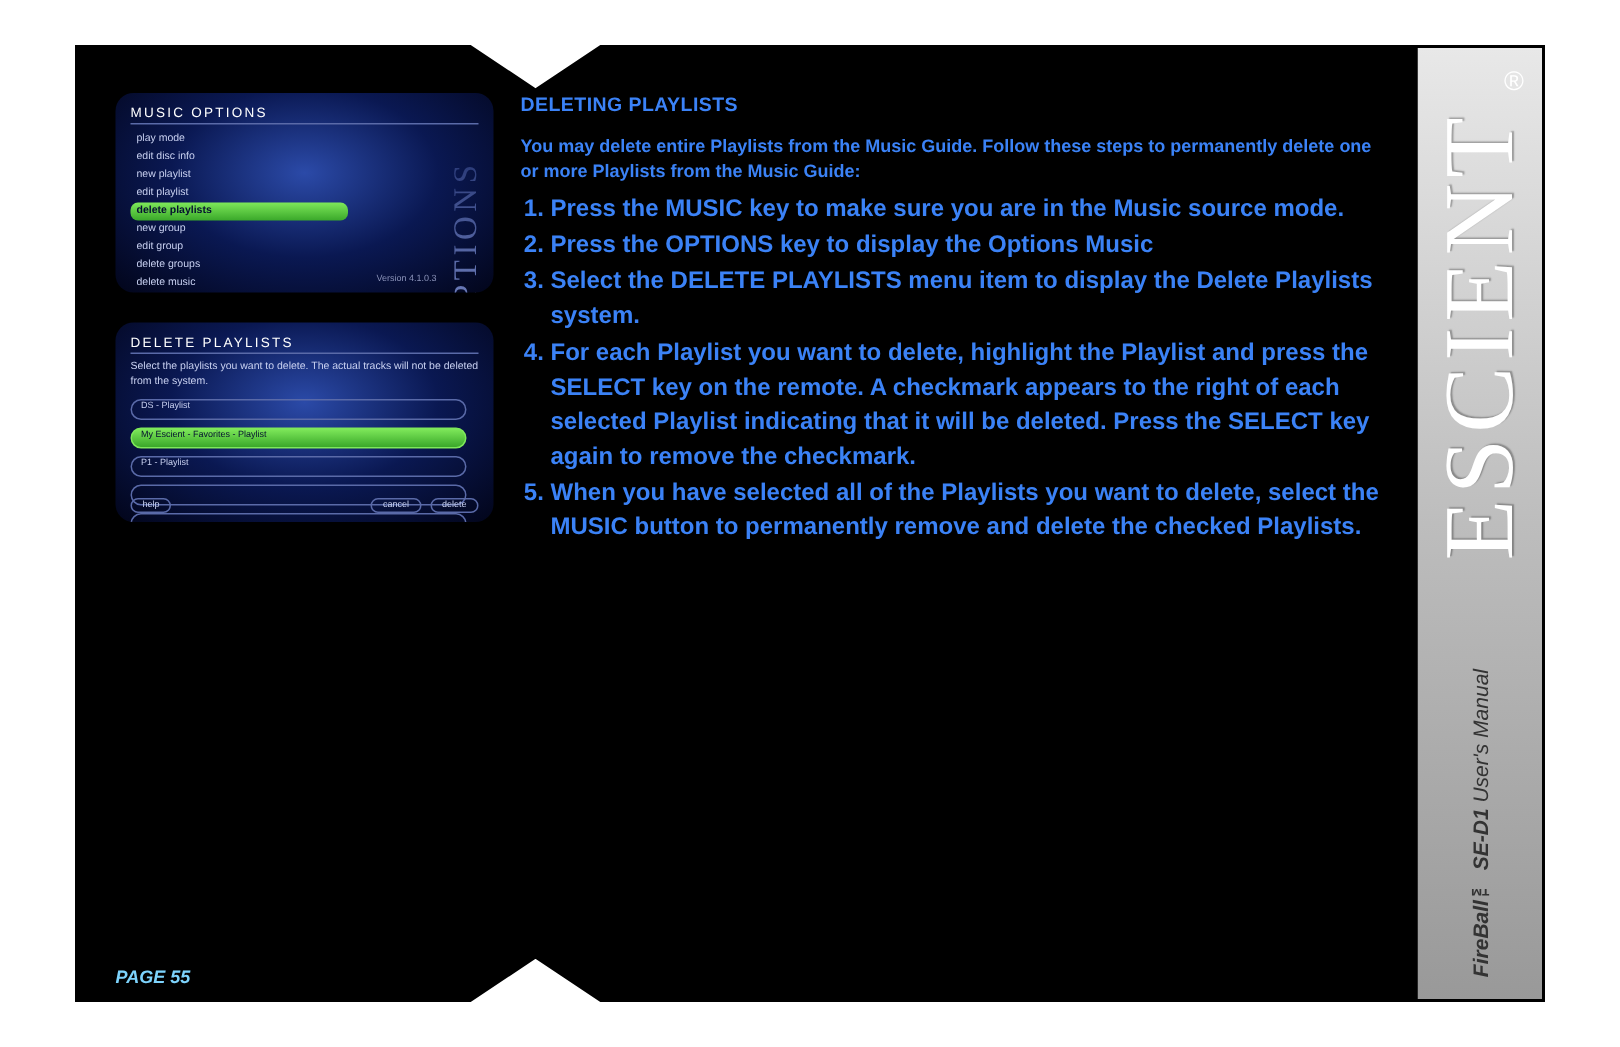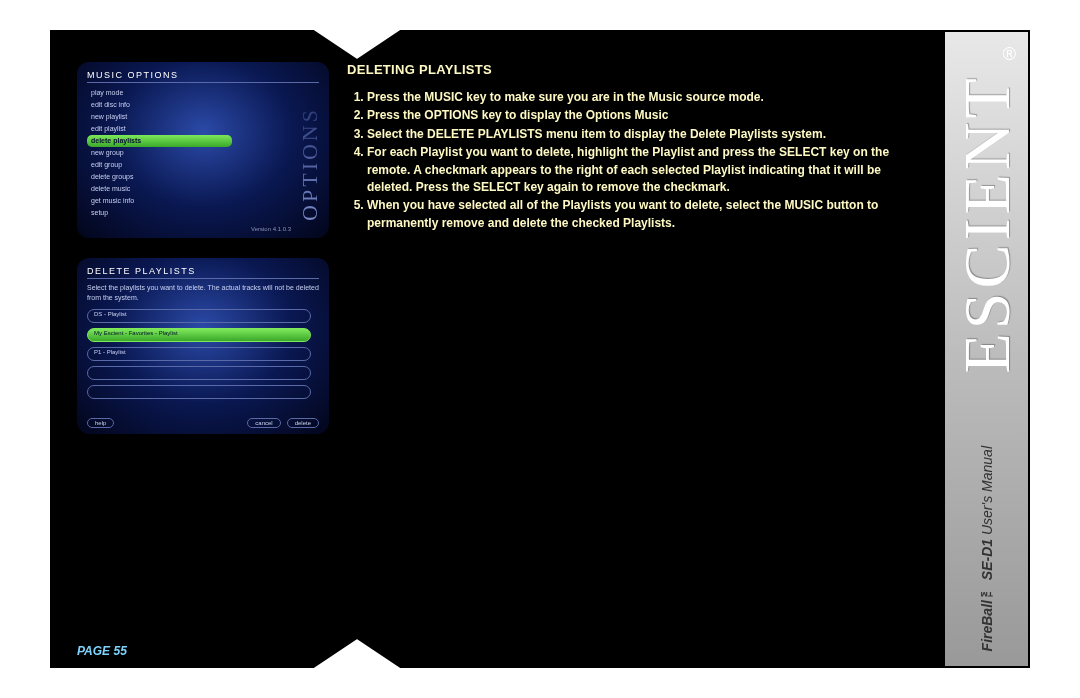--- a/index.html
+++ b/index.html
@@ -110,21 +110,21 @@
     }
     .screenshots {
       width: 252px;
       flex-shrink: 0;
       display: flex;
       flex-direction: column;
       gap: 20px;
     }
     .shot {
       width: 252px;
-      height: 176px;
+      height: 133px;
       border-radius: 12px;
       background: radial-gradient(ellipse at 50% 40%, #2b4aa8 0%, #0a1852 50%, #02051a 100%);
       position: relative;
       overflow: hidden;
       padding: 8px 10px;
       font-size: 8px;
       color: #c8d0f0;
     }
     .shot .panel-title {
       font-size: 9px;
@@ -188,37 +188,37 @@
     }
     .shot .minibtn {
       border: 1px solid #5a6aa8;
       border-radius: 5px;
       font-size: 6px;
       padding: 1px 7px;
       color: #c8d0f0;
     }
     .instructions {
       flex: 1;
-      color: #fef9c3;
+      color: #3b82f6;
       font-size: 13px;
     }
     .instructions h3 {
       font-size: 13px;
       font-weight: bold;
       margin-bottom: 12px;
       letter-spacing: 0.3px;
     }
     .instructions p {
       font-size: 12px;
       font-weight: bold;
       line-height: 1.45;
       margin-bottom: 4px;
     }
     .instructions ol {
-      font-size: 12px;
+      font-size: 16px;
       font-weight: bold;
       line-height: 1.45;
       padding-left: 20px;
     }
     .instructions ol li { margin-bottom: 1px; }
     .page-num {
       position: absolute;
       left: 25px;
       bottom: 8px;
       color: #7dd3fc;
@@ -286,20 +286,21 @@
             <span class="minibtn">cancel</span>
             <span class="minibtn">delete</span>
           </span>
         </div>
       </div>
 
     </div>
 
     <div class="instructions">
       <h3>DELETING PLAYLISTS</h3>
+      <p>You may delete entire Playlists from the Music Guide. Follow these steps to permanently delete one or more Playlists from the Music Guide:</p>
       <ol id="steps-list">
           <li>Press the MUSIC key to make sure you are in the Music source mode.</li>
           <li>Press the OPTIONS key to display the Options Music</li>
           <li>Select the DELETE PLAYLISTS menu item to display the Delete Playlists system.</li>
           <li>For each Playlist you want to delete, highlight the Playlist and press the SELECT key on the remote. A checkmark appears to the right of each selected Playlist indicating that it will be deleted. Press the SELECT key again to remove the checkmark.</li>
           <li>When you have selected all of the Playlists you want to delete, select the MUSIC button to permanently remove and delete the checked Playlists.</li>
         </ol>
     </div>
 
   </div>

